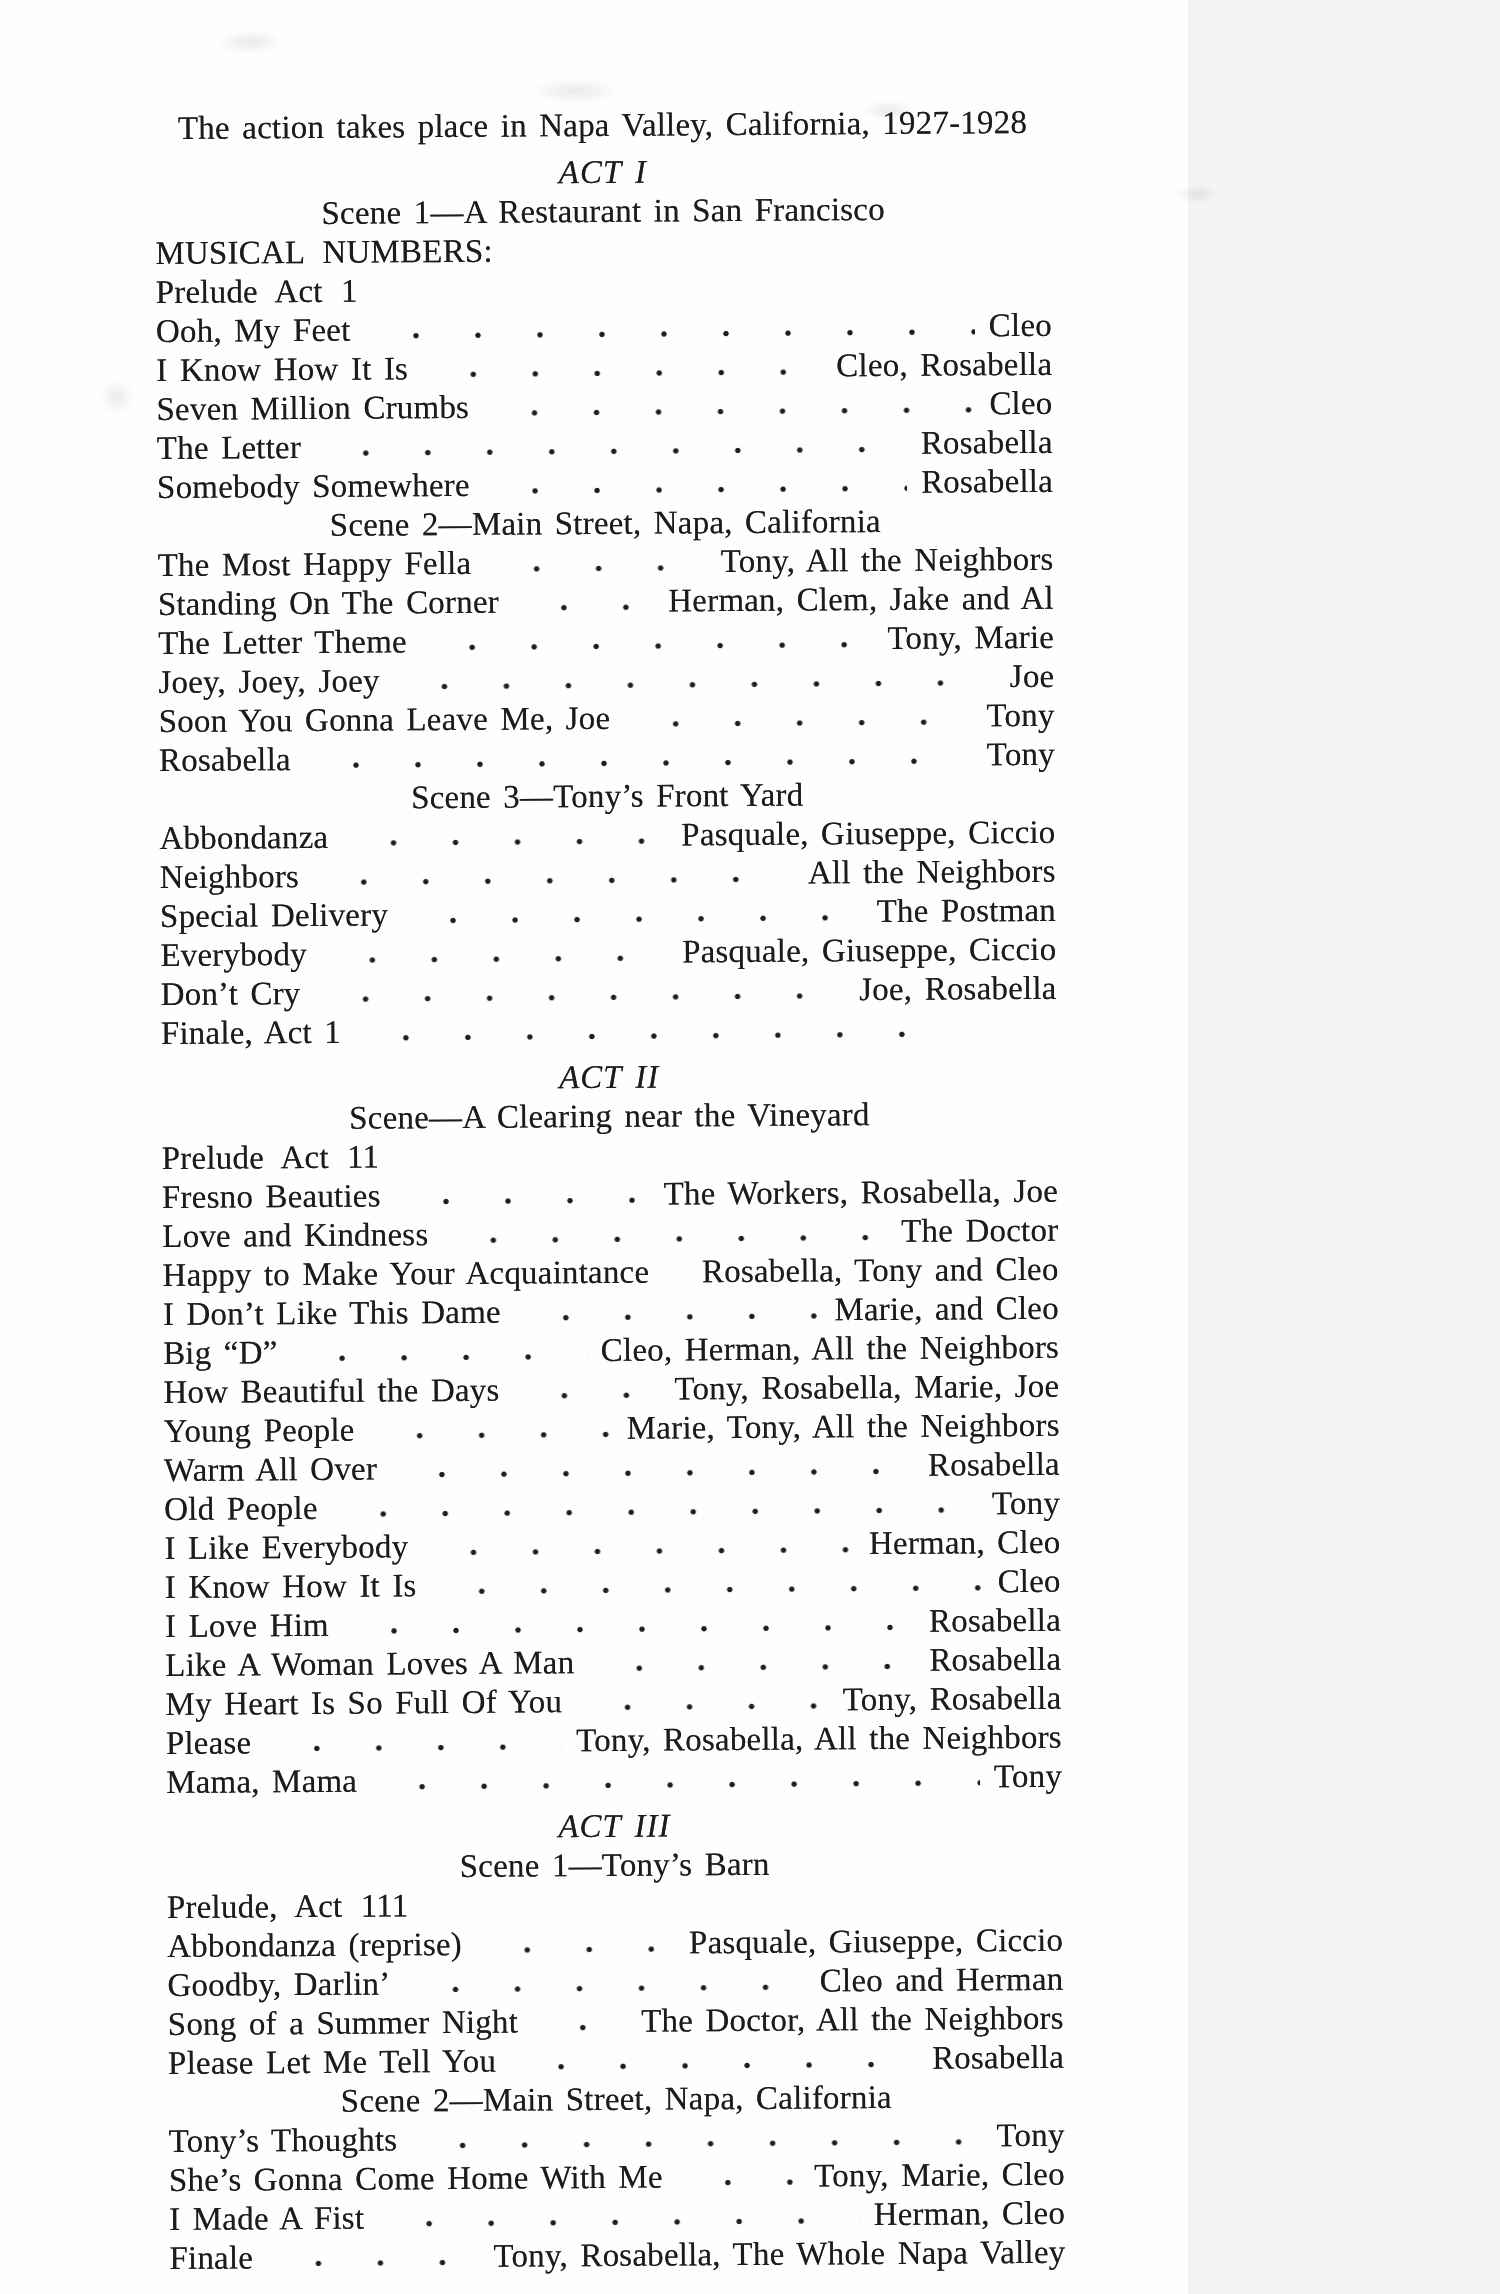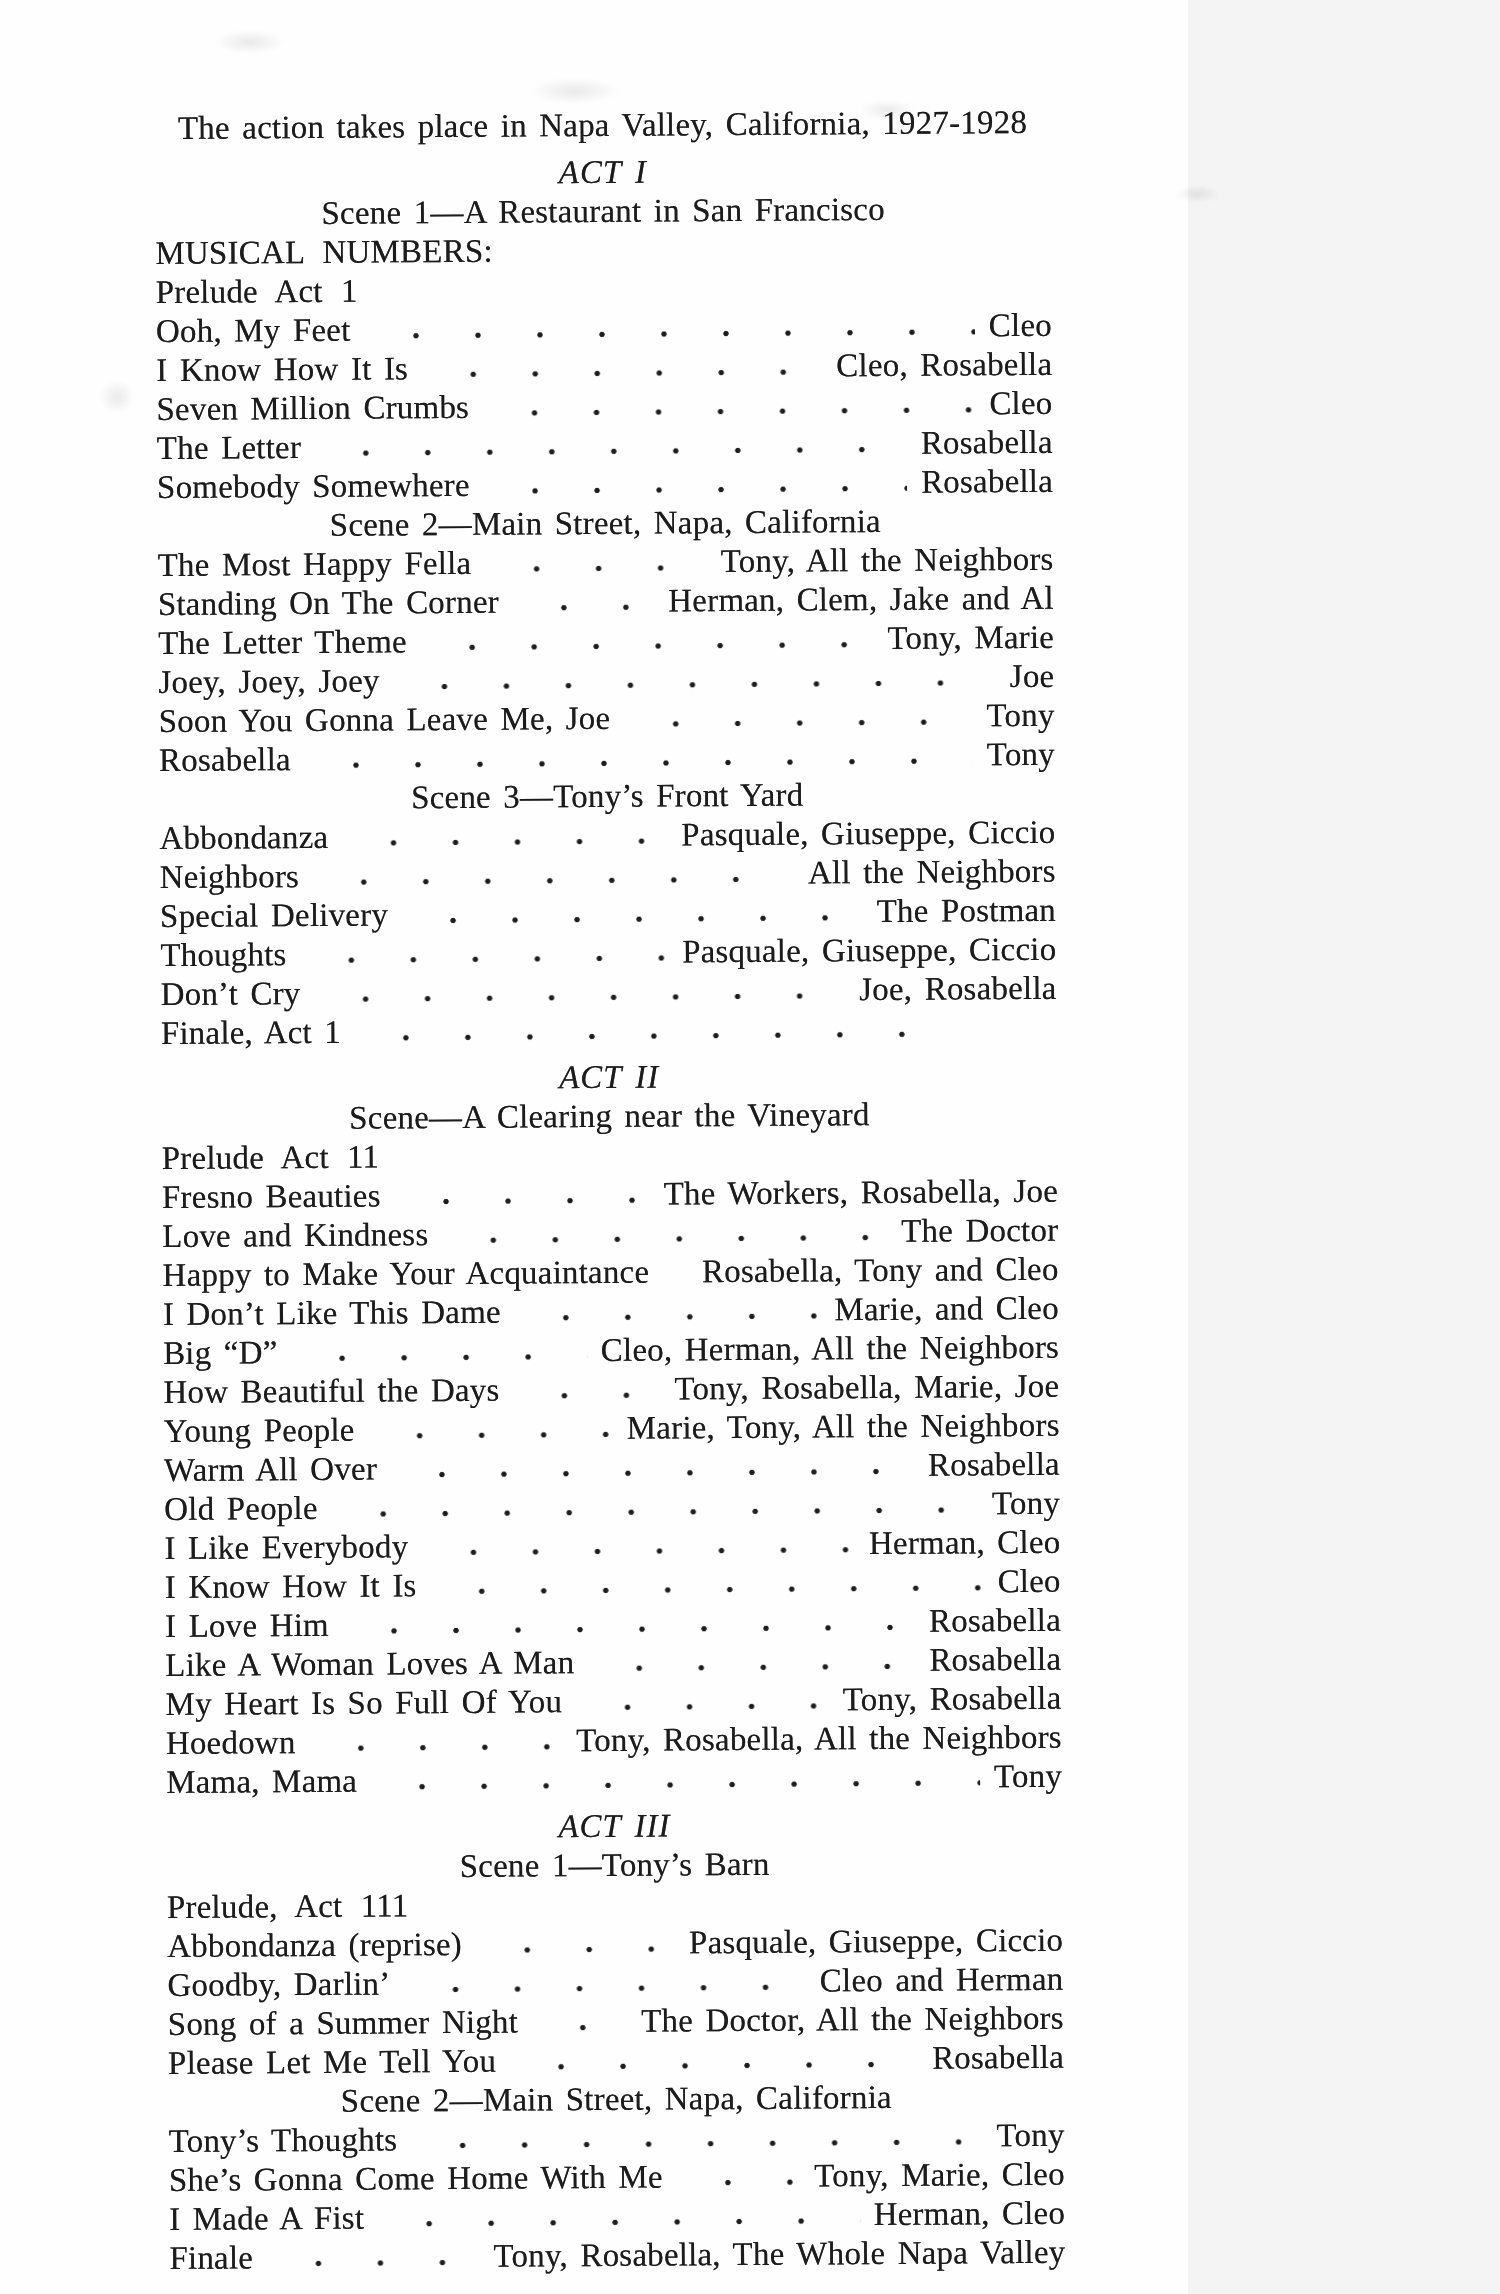--- a/index.html
+++ b/index.html
@@ -120,21 +120,21 @@
     <span class="title">Neighbors</span>
     <span class="leader"></span>
     <span class="performers">All the Neighbors</span>
   </div>
       <div class="line song">
     <span class="title">Special Delivery</span>
     <span class="leader"></span>
     <span class="performers">The Postman</span>
   </div>
       <div class="line song">
-    <span class="title">Thoughts</span>
+    <span class="title">Everybody</span>
     <span class="leader"></span>
     <span class="performers">Pasquale, Giuseppe, Ciccio</span>
   </div>
       <div class="line song">
     <span class="title">Don’t Cry</span>
     <span class="leader"></span>
     <span class="performers">Joe, Rosabella</span>
   </div>
       <div class="line song no-performer">
     <span class="title">Finale, Act 1</span>
@@ -208,21 +208,21 @@
     <span class="title">Like A Woman Loves A Man</span>
     <span class="leader"></span>
     <span class="performers">Rosabella</span>
   </div>
       <div class="line song">
     <span class="title">My Heart Is So Full Of You</span>
     <span class="leader"></span>
     <span class="performers">Tony, Rosabella</span>
   </div>
       <div class="line song">
-    <span class="title">Hoedown</span>
+    <span class="title">Please</span>
     <span class="leader"></span>
     <span class="performers">Tony, Rosabella, All the Neighbors</span>
   </div>
       <div class="line song">
     <span class="title">Mama, Mama</span>
     <span class="leader"></span>
     <span class="performers">Tony</span>
   </div>
       <div class="line act">ACT III</div>
       <div class="line scene">Scene 1—Tony’s Barn</div>

